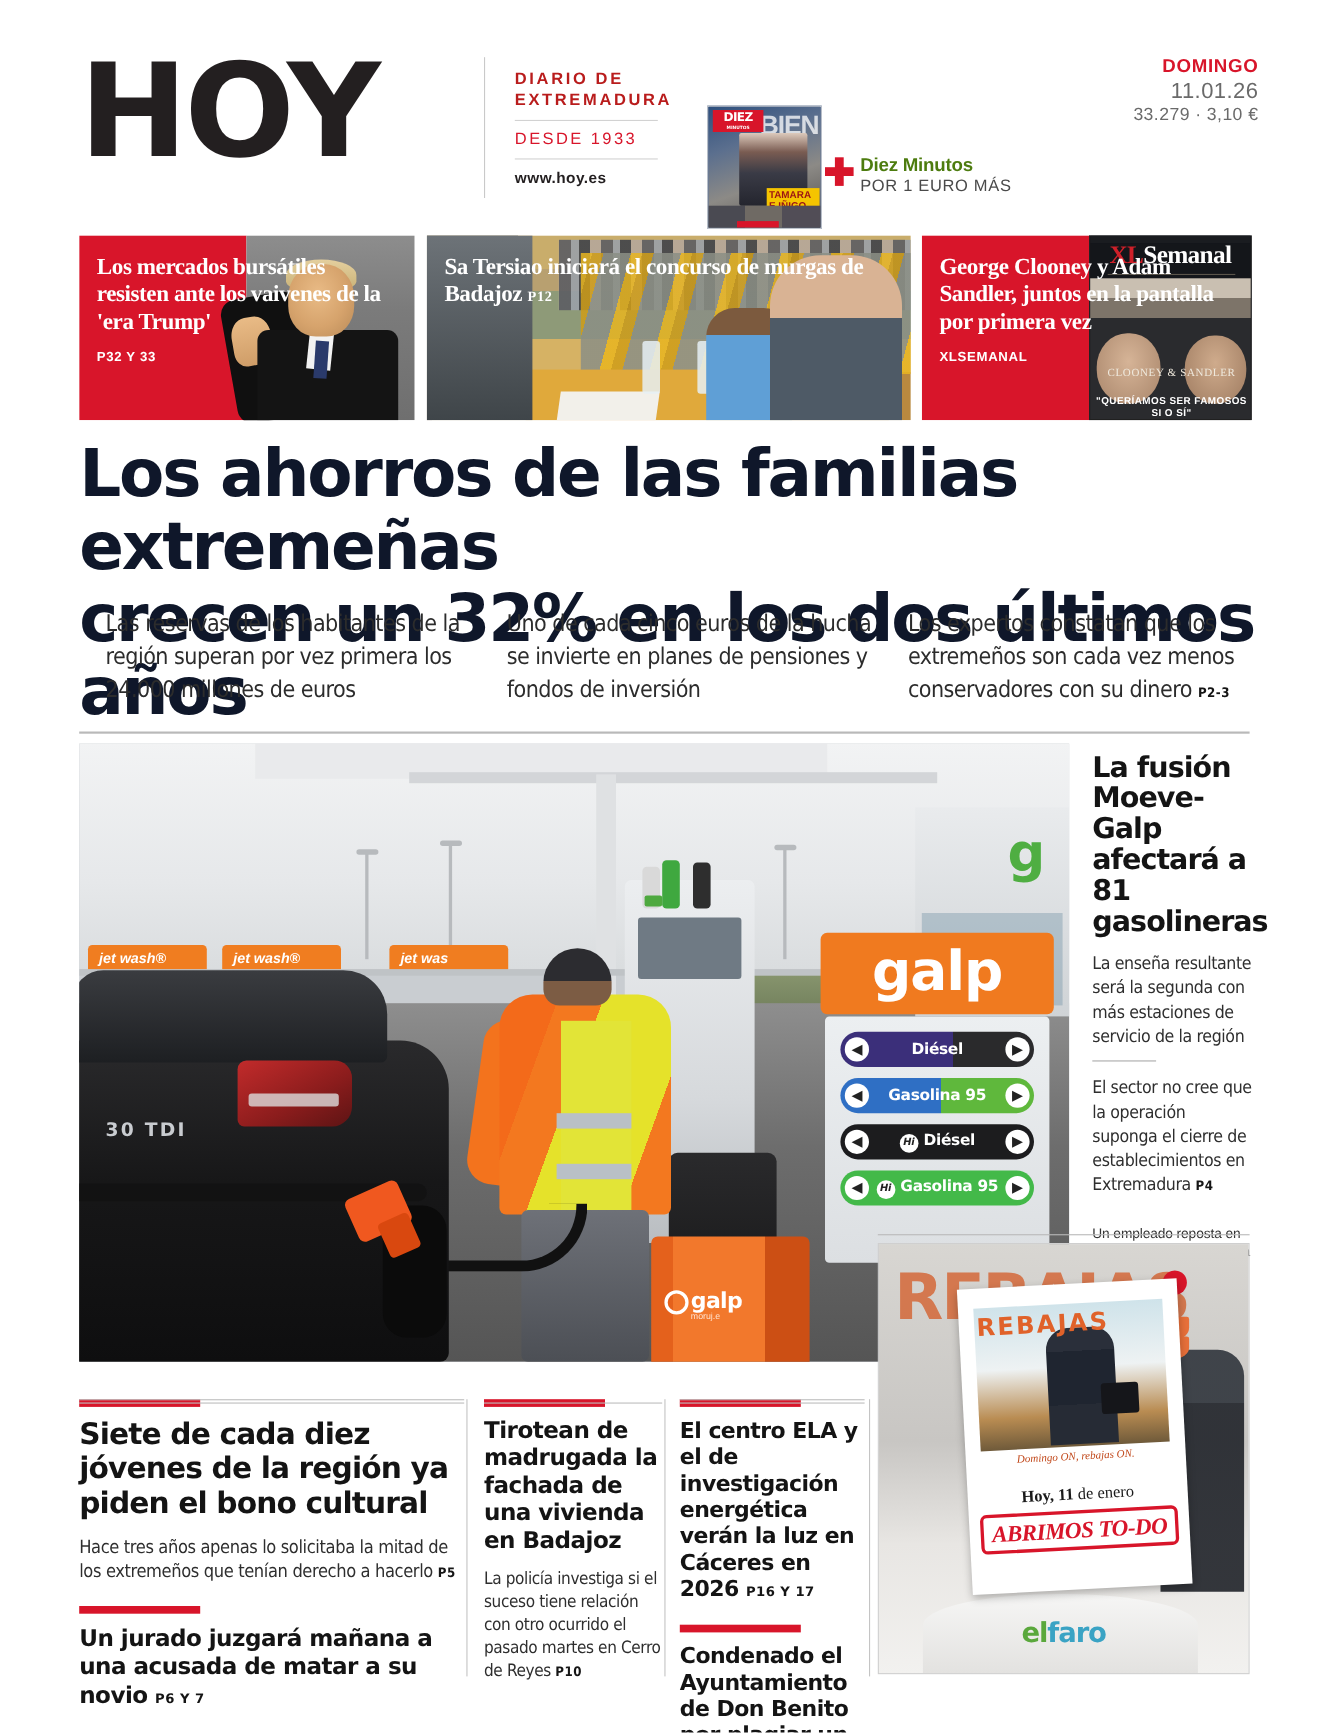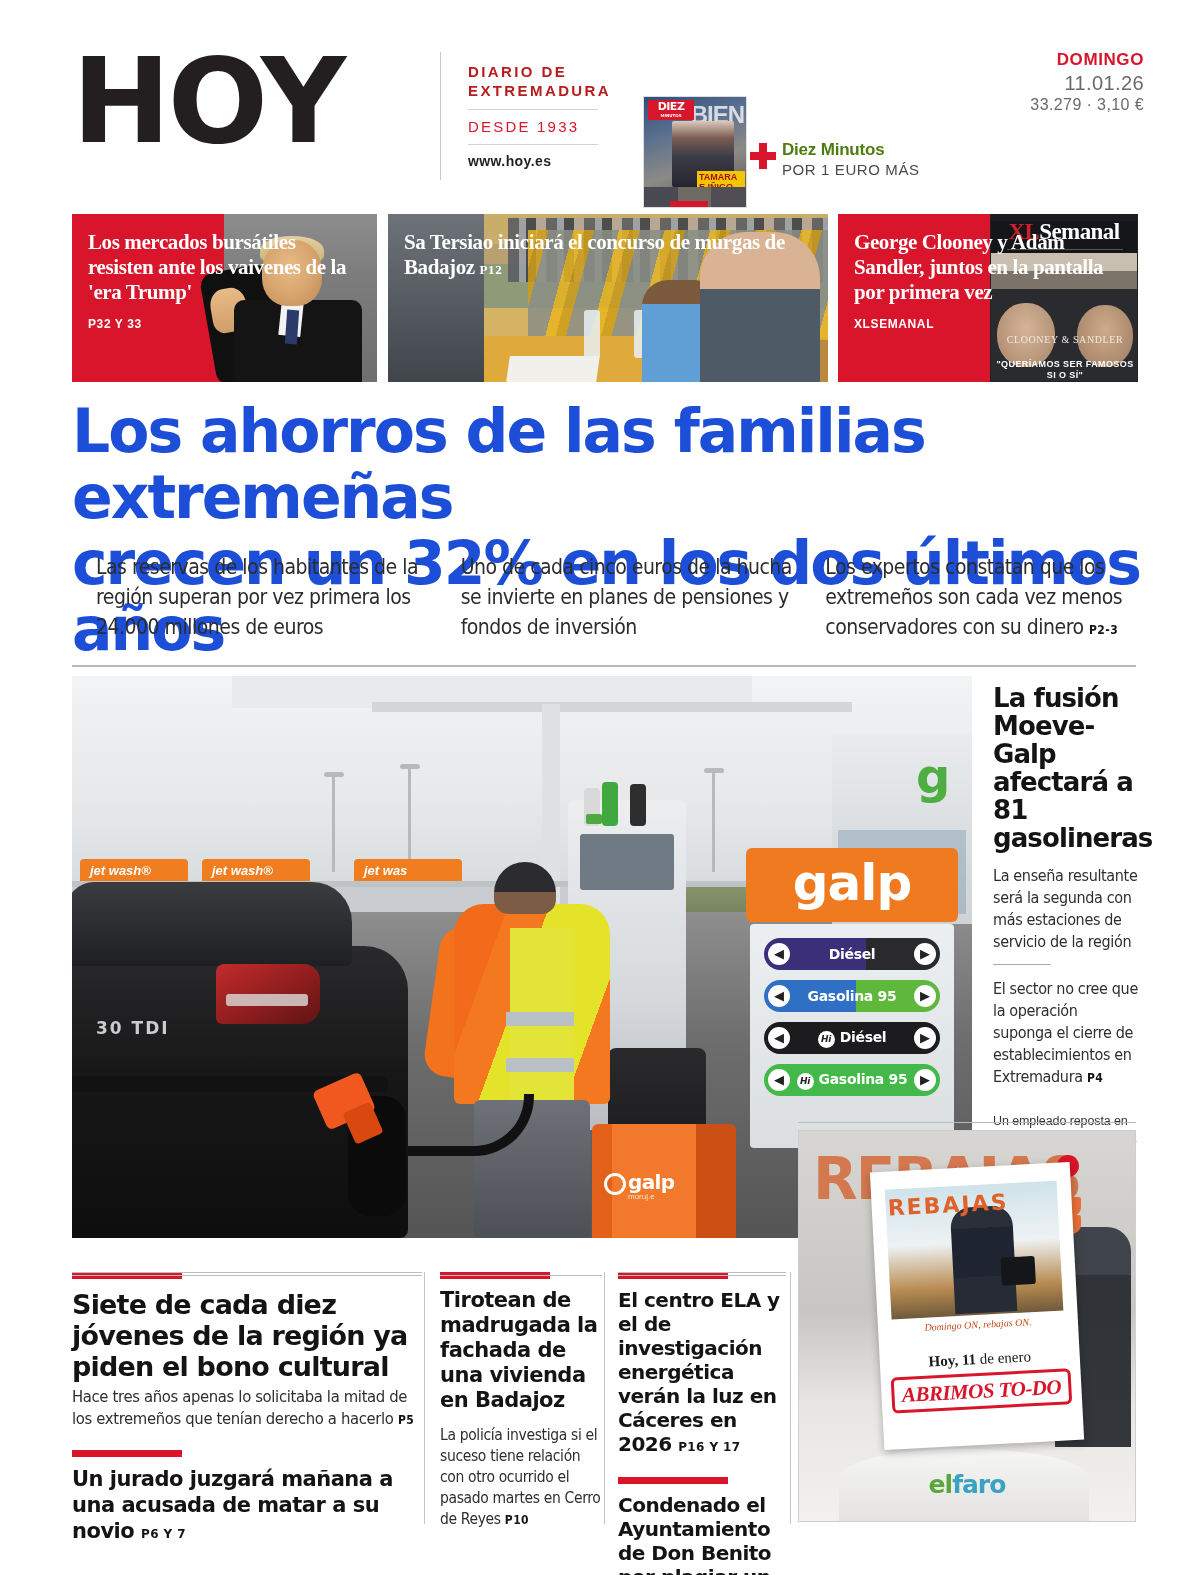--- a/index.html
+++ b/index.html
@@ -170,21 +170,21 @@
   .t3 .cv-names{ position:absolute; left:0; bottom:38px; width:100%; text-align:center;
     font-family:"Liberation Serif", serif; font-size:10px; letter-spacing:.6px; color:#efe9dd;}
   .t3 .cv-quote{ position:absolute; left:0; bottom:2px; width:100%; text-align:center;
     font-size:9px; font-weight:bold; color:#fff; line-height:11px; letter-spacing:.4px;}
 
   
   .lede{ position:absolute; left:0; top:398px; width:1200px; }
   .lede h1{
     font-family:"DejaVu Sans", sans-serif;
     font-size:60px; line-height:66px; font-weight:bold; letter-spacing:-2px;
-    color:#1d4ed8; padding:0 60px 0 72px;
+    color:#0f172a; padding:0 60px 0 72px;
   }
   .lede-cols{
     position:absolute; left:72px; top:154px; width:1064px;
     display:flex; gap:30px;margin-left:24px;
   }
   .lede-col{ width:335px; }
   .lede-col p{
     font-family:"DejaVu Sans Condensed","DejaVu Sans", sans-serif;
     font-size:21px; line-height:30px; color:#2c2c2c; letter-spacing:-.5px;
   }
@@ -307,21 +307,21 @@
   .bottom{ position:absolute; left:0; top:1272px; width:1200px; height:300px; }
   .bcol{ position:absolute; top:0; }
   .bred{ width:110px; height:7px; background:#d8152a; }
   .btopline{ position:absolute; left:0; top:3px; height:1px; background:#bdbdbd; }
   .bh{ font-family:"DejaVu Sans", sans-serif; font-weight:bold; color:#141414; }
   .bsub{ font-family:"DejaVu Sans Condensed","DejaVu Sans", sans-serif; color:#2e2e2e; letter-spacing:-.35px; }
 
   .bc1{ left:72px; width:350px; }
   .bc1 .btopline{ width:350px; }
   .bc1 .bh{ font-size:27px; line-height:31px; letter-spacing:-.8px; margin-top:10px;}
-  .bc1 .bsub{ font-size:16.5px; line-height:22px; margin-top:4px;}
+  .bc1 .bsub{ font-size:16.5px; line-height:22px; margin-top:14px;}
   .bc1b{ margin-top:19px; }
   .bc1b .bh{ font-size:21px; line-height:26px; letter-spacing:-.5px; margin-top:9px;}
 
   .bc2{ left:440px; width:162px; }
   .bc2 .btopline{ width:162px; }
   .bc2 .bh{ font-size:21px; line-height:25px; letter-spacing:-.5px; margin-top:9px;}
   .bc2 .bsub{ font-size:15.5px; line-height:21px; margin-top:12px;}
 
   .bc3{ left:618px; width:168px; }
   .bc3 .btopline{ width:168px; }

